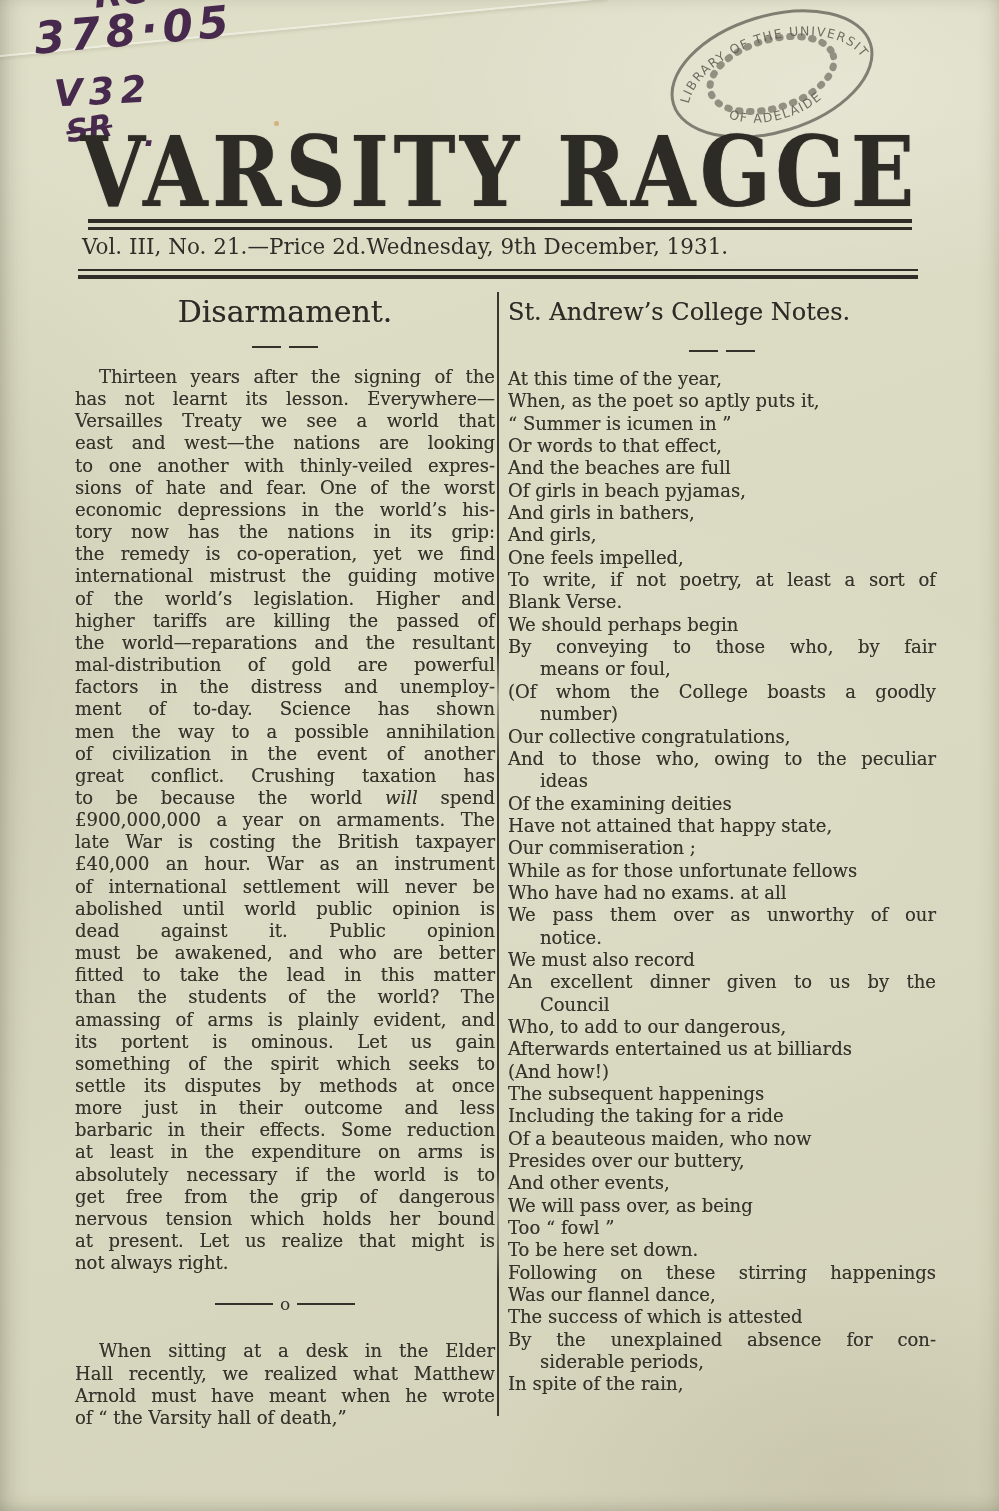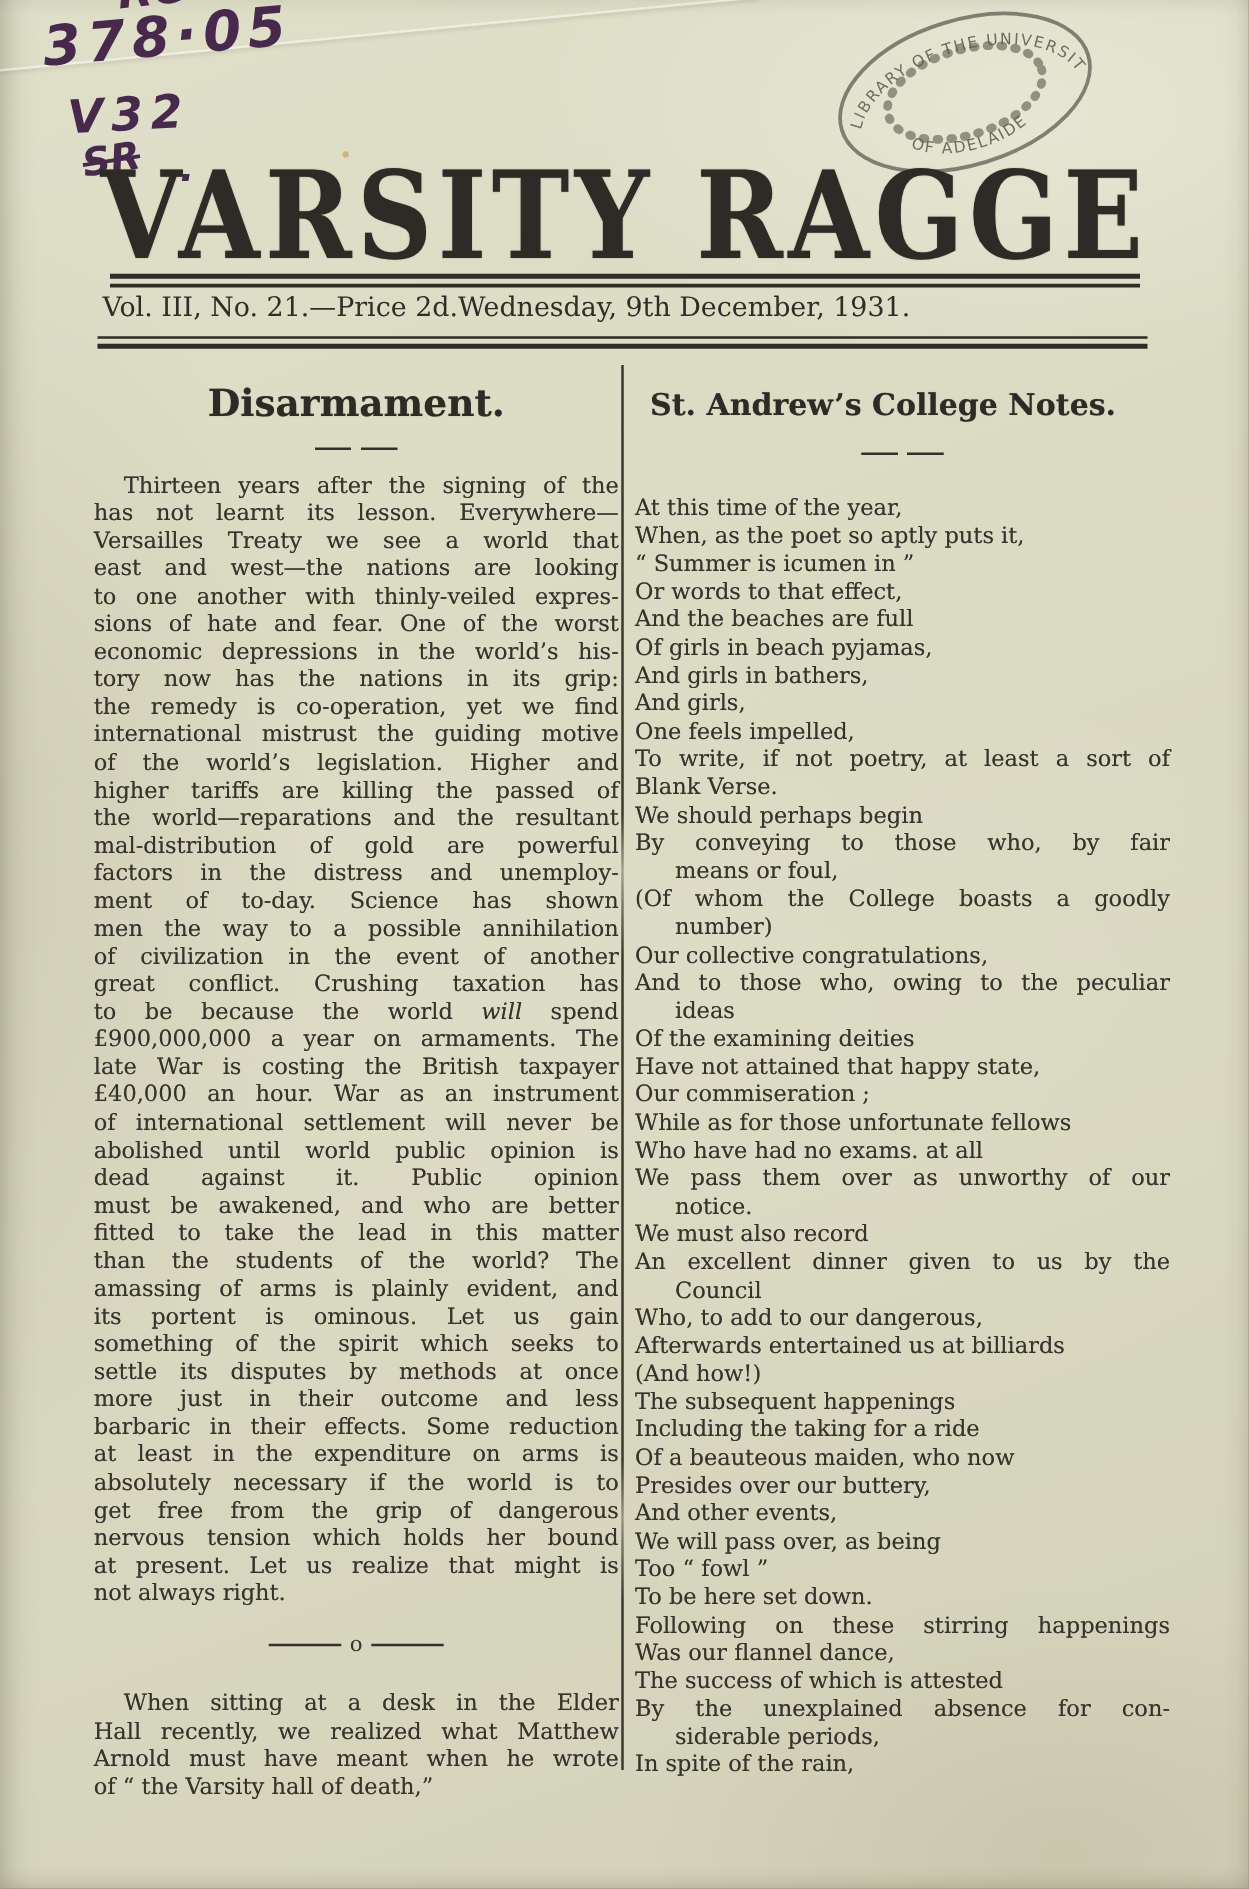--- a/index.html
+++ b/index.html
@@ -48,37 +48,37 @@
 
   .dateline{position:absolute;top:232px;left:82px;right:86px;display:flex;
     justify-content:flex-start;font-size:21.5px;line-height:30px;color:#2f2d27;}
 
   .col-divider{position:absolute;left:497px;top:292px;width:2px;height:1124px;
     background:linear-gradient(to bottom,#3a372f 0%,#3a372f 32%,rgba(58,55,47,.35) 36%,#3a372f 42%,#3a372f 78%,rgba(58,55,47,.4) 82%,#3a372f 88%,#3a372f 100%);}
 
   .col{position:absolute;top:292px;}
   .left-col{left:75px;width:420px;}
   .right-col{left:508px;width:428px;}
-  .col h2{margin:12px;font-size:30px;line-height:40px;font-weight:bold;color:#2d2b26;
+  .col h2{margin:0;font-size:30px;line-height:40px;font-weight:normal;color:#2d2b26;
     text-shadow:0 0 .6px rgba(45,43,38,.5);}
   .left-col h2{text-align:center;}
   .right-col h2{font-size:24px;white-space:nowrap;}
   .hrule{height:2px;width:66px;margin:16px auto 0 auto;
     background:linear-gradient(to right,#34312b 0 44%,transparent 44% 56%,#34312b 56% 100%);}
   .left-col .hrule{margin-top:14px;}
   .right-col .hrule{margin-top:18px;}
 
   .para{margin-top:18px;}
   .p2{margin-top:24px;}
   .bline,.vline{font-size:18px;line-height:22.15px;white-space:normal;
     color:#36332c;text-shadow:0 0 .5px rgba(54,51,44,.55);}
   .bline.fst{text-indent:24px;}
   .just{text-align:justify;text-align-last:justify;}
   .ind{padding-left:32px;}
-  .verse{margin-top:32px;}
+  .verse{margin-top:16px;}
   .verse .vline{line-height:22.35px;}
 
   .orn{display:flex;align-items:center;justify-content:center;gap:7px;margin-top:18px;height:24px;}
   .orn .ornline{display:inline-block;width:58px;height:2px;background:#34312b;}
   .orn .orno{font-size:17px;line-height:17px;color:#34312b;}
 </style>
 </head>
 <body>
 
 <div class="page">

